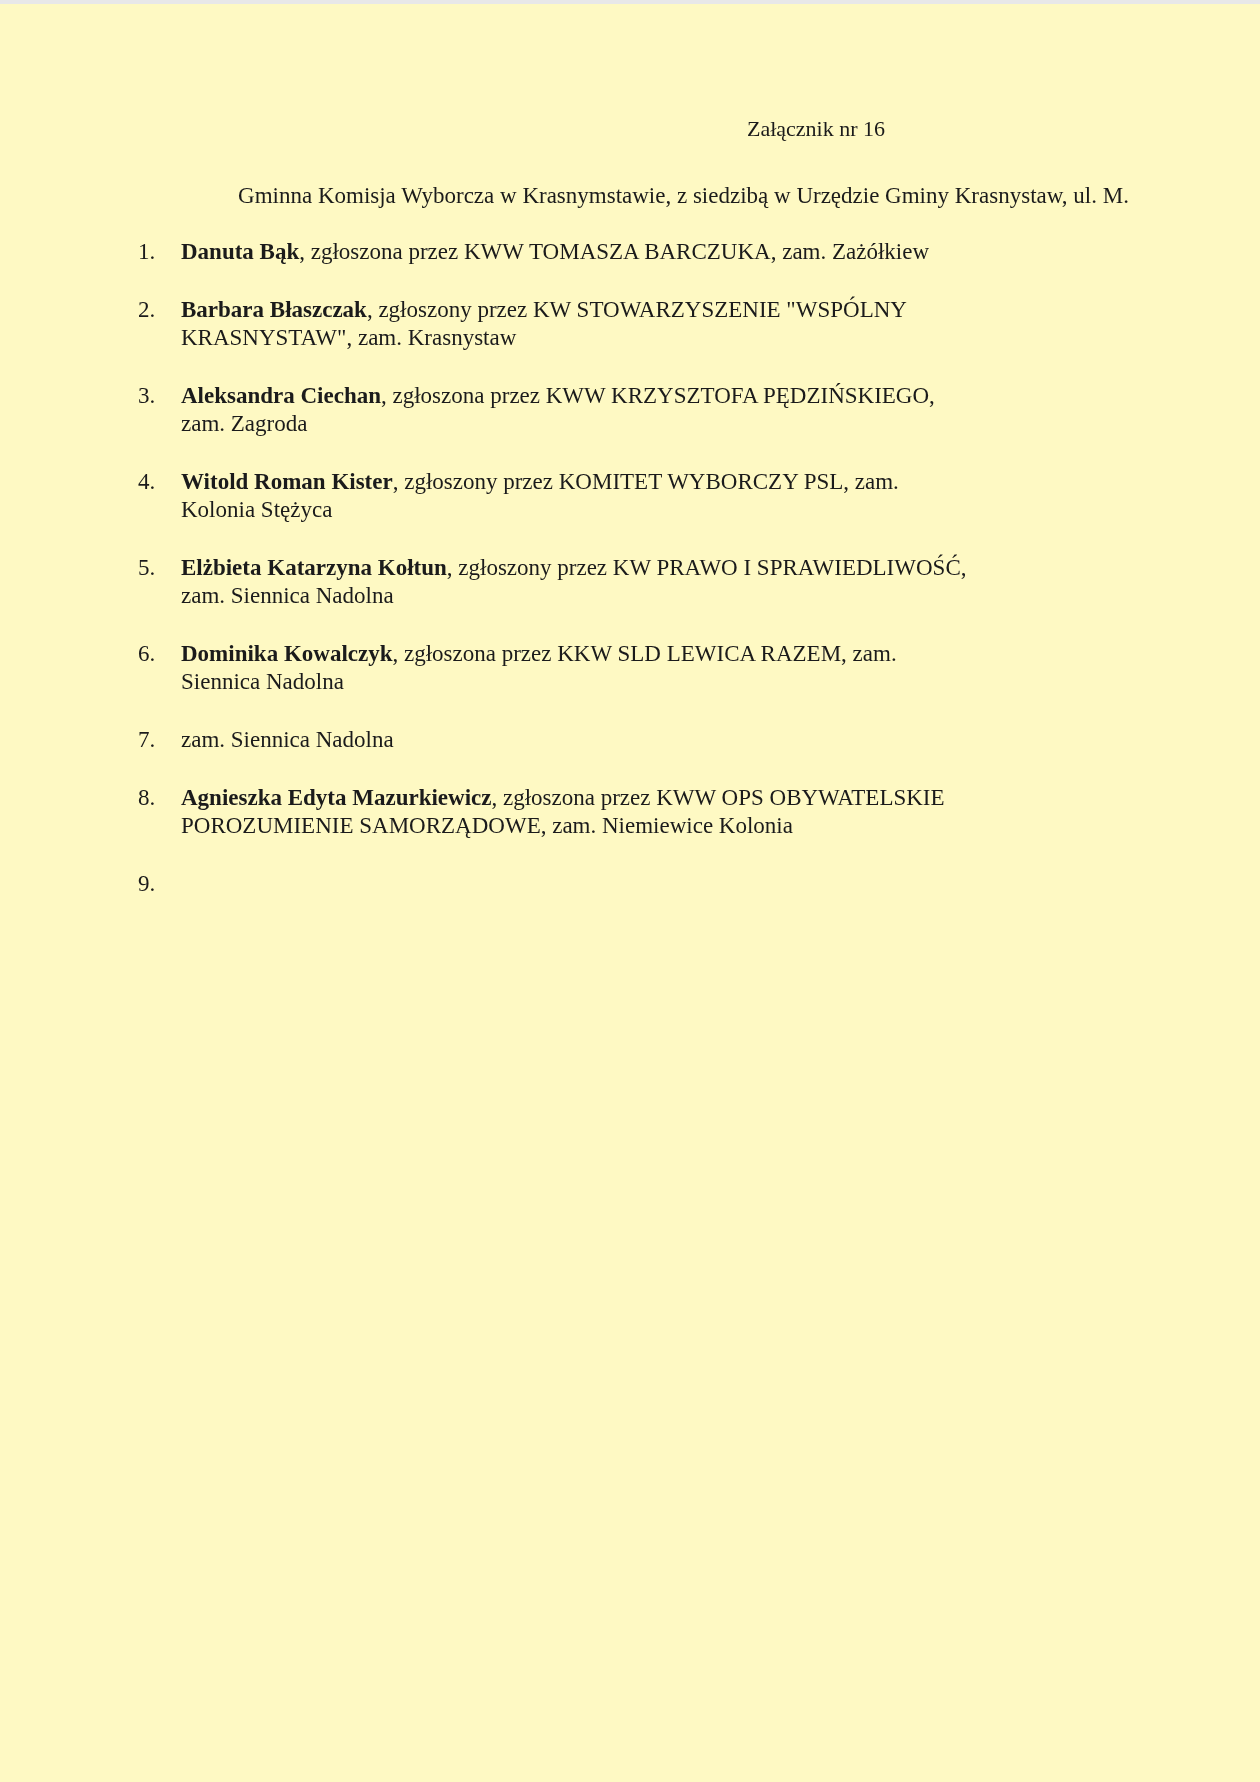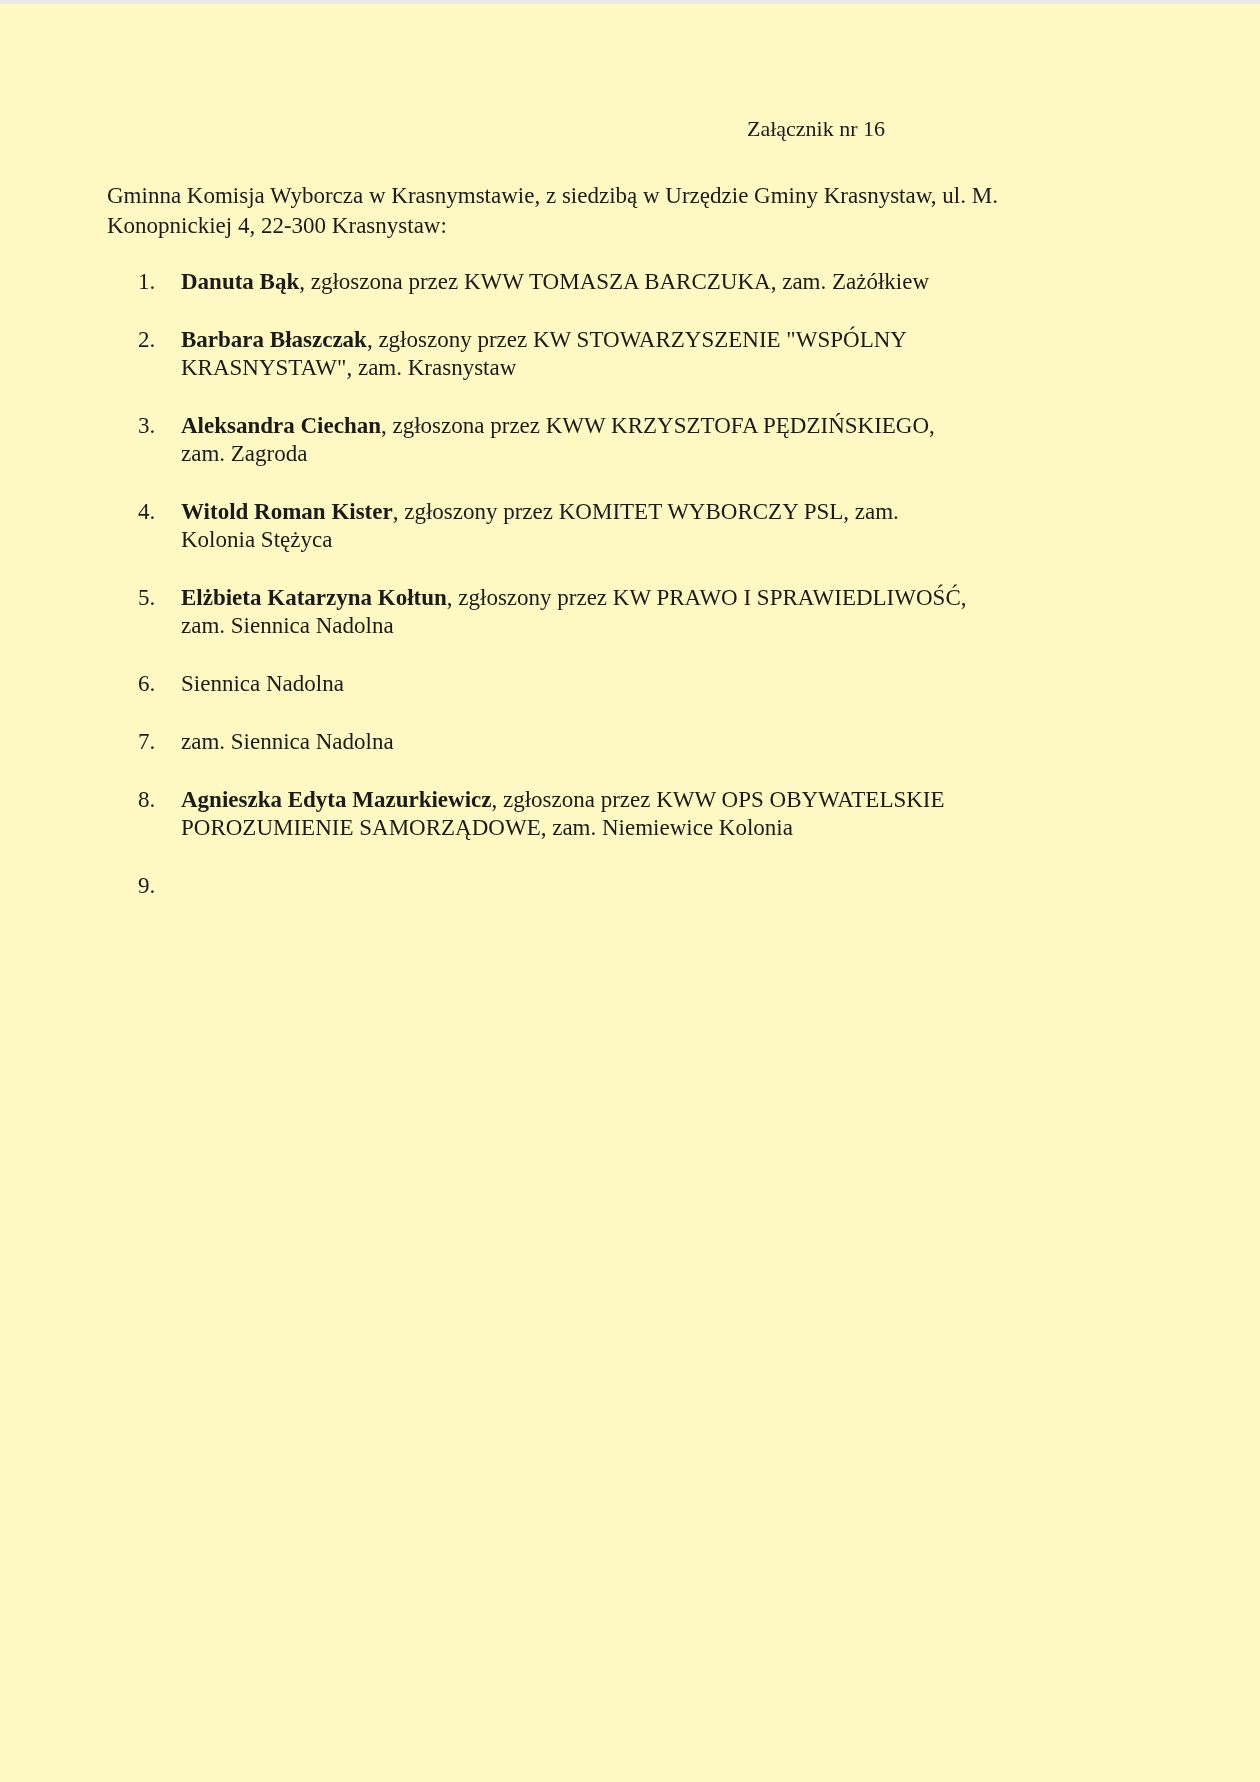--- a/index.html
+++ b/index.html
@@ -25,20 +25,21 @@
     padding-left: 747px;
     font-size: 22px;
     line-height: 26px;
     color: #1b1b1b;
     white-space: nowrap;
   }
   .intro {
     margin: 39px 0 0 107px;
     font-size: 23px;
     line-height: 30px;
+    text-align: center;
   }
   .intro .line {
     white-space: nowrap;
   }
   .member-list {
     margin-top: 27px;
     font-size: 23px;
     line-height: 28px;
   }
   .member-item {
@@ -67,21 +68,20 @@
 </style>
 </head>
 <body>
 
 <div class="page">
 
   <div class="attachment-label">Załącznik nr 16</div>
 
   <div class="intro">
     <div class="line">Gminna Komisja Wyborcza w Krasnymstawie, z siedzibą w Urzędzie Gminy Krasnystaw, ul. M.</div>
-    <div class="line">Konopnickiej 4, 22-300 Krasnystaw:</div>
   </div>
 
   <div class="member-list">
 
     <div class="member-item">
       <span class="item-number">1.</span>
       <div class="item-text">
         <div class="item-line"><span class="member-name">Danuta Bąk</span><span>, zgłoszona przez KWW TOMASZA BARCZUKA, zam. Zażółkiew</span></div>
 
       </div>
@@ -115,20 +115,21 @@
       <span class="item-number">5.</span>
       <div class="item-text">
         <div class="item-line"><span class="member-name">Elżbieta Katarzyna Kołtun</span><span>, zgłoszony przez KW PRAWO I SPRAWIEDLIWOŚĆ,</span></div>
         <div class="item-line item-line2">zam. Siennica Nadolna</div>
       </div>
     </div>
 
     <div class="member-item">
       <span class="item-number">6.</span>
       <div class="item-text">
+        <div class="item-line"><span class="member-name">Dominika Kowalczyk</span><span>, zgłoszona przez KKW SLD LEWICA RAZEM, zam.</span></div>
         <div class="item-line item-line2">Siennica Nadolna</div>
       </div>
     </div>
 
     <div class="member-item">
       <span class="item-number">7.</span>
       <div class="item-text">
         <div class="item-line item-line2">zam. Siennica Nadolna</div>
       </div>
     </div>

